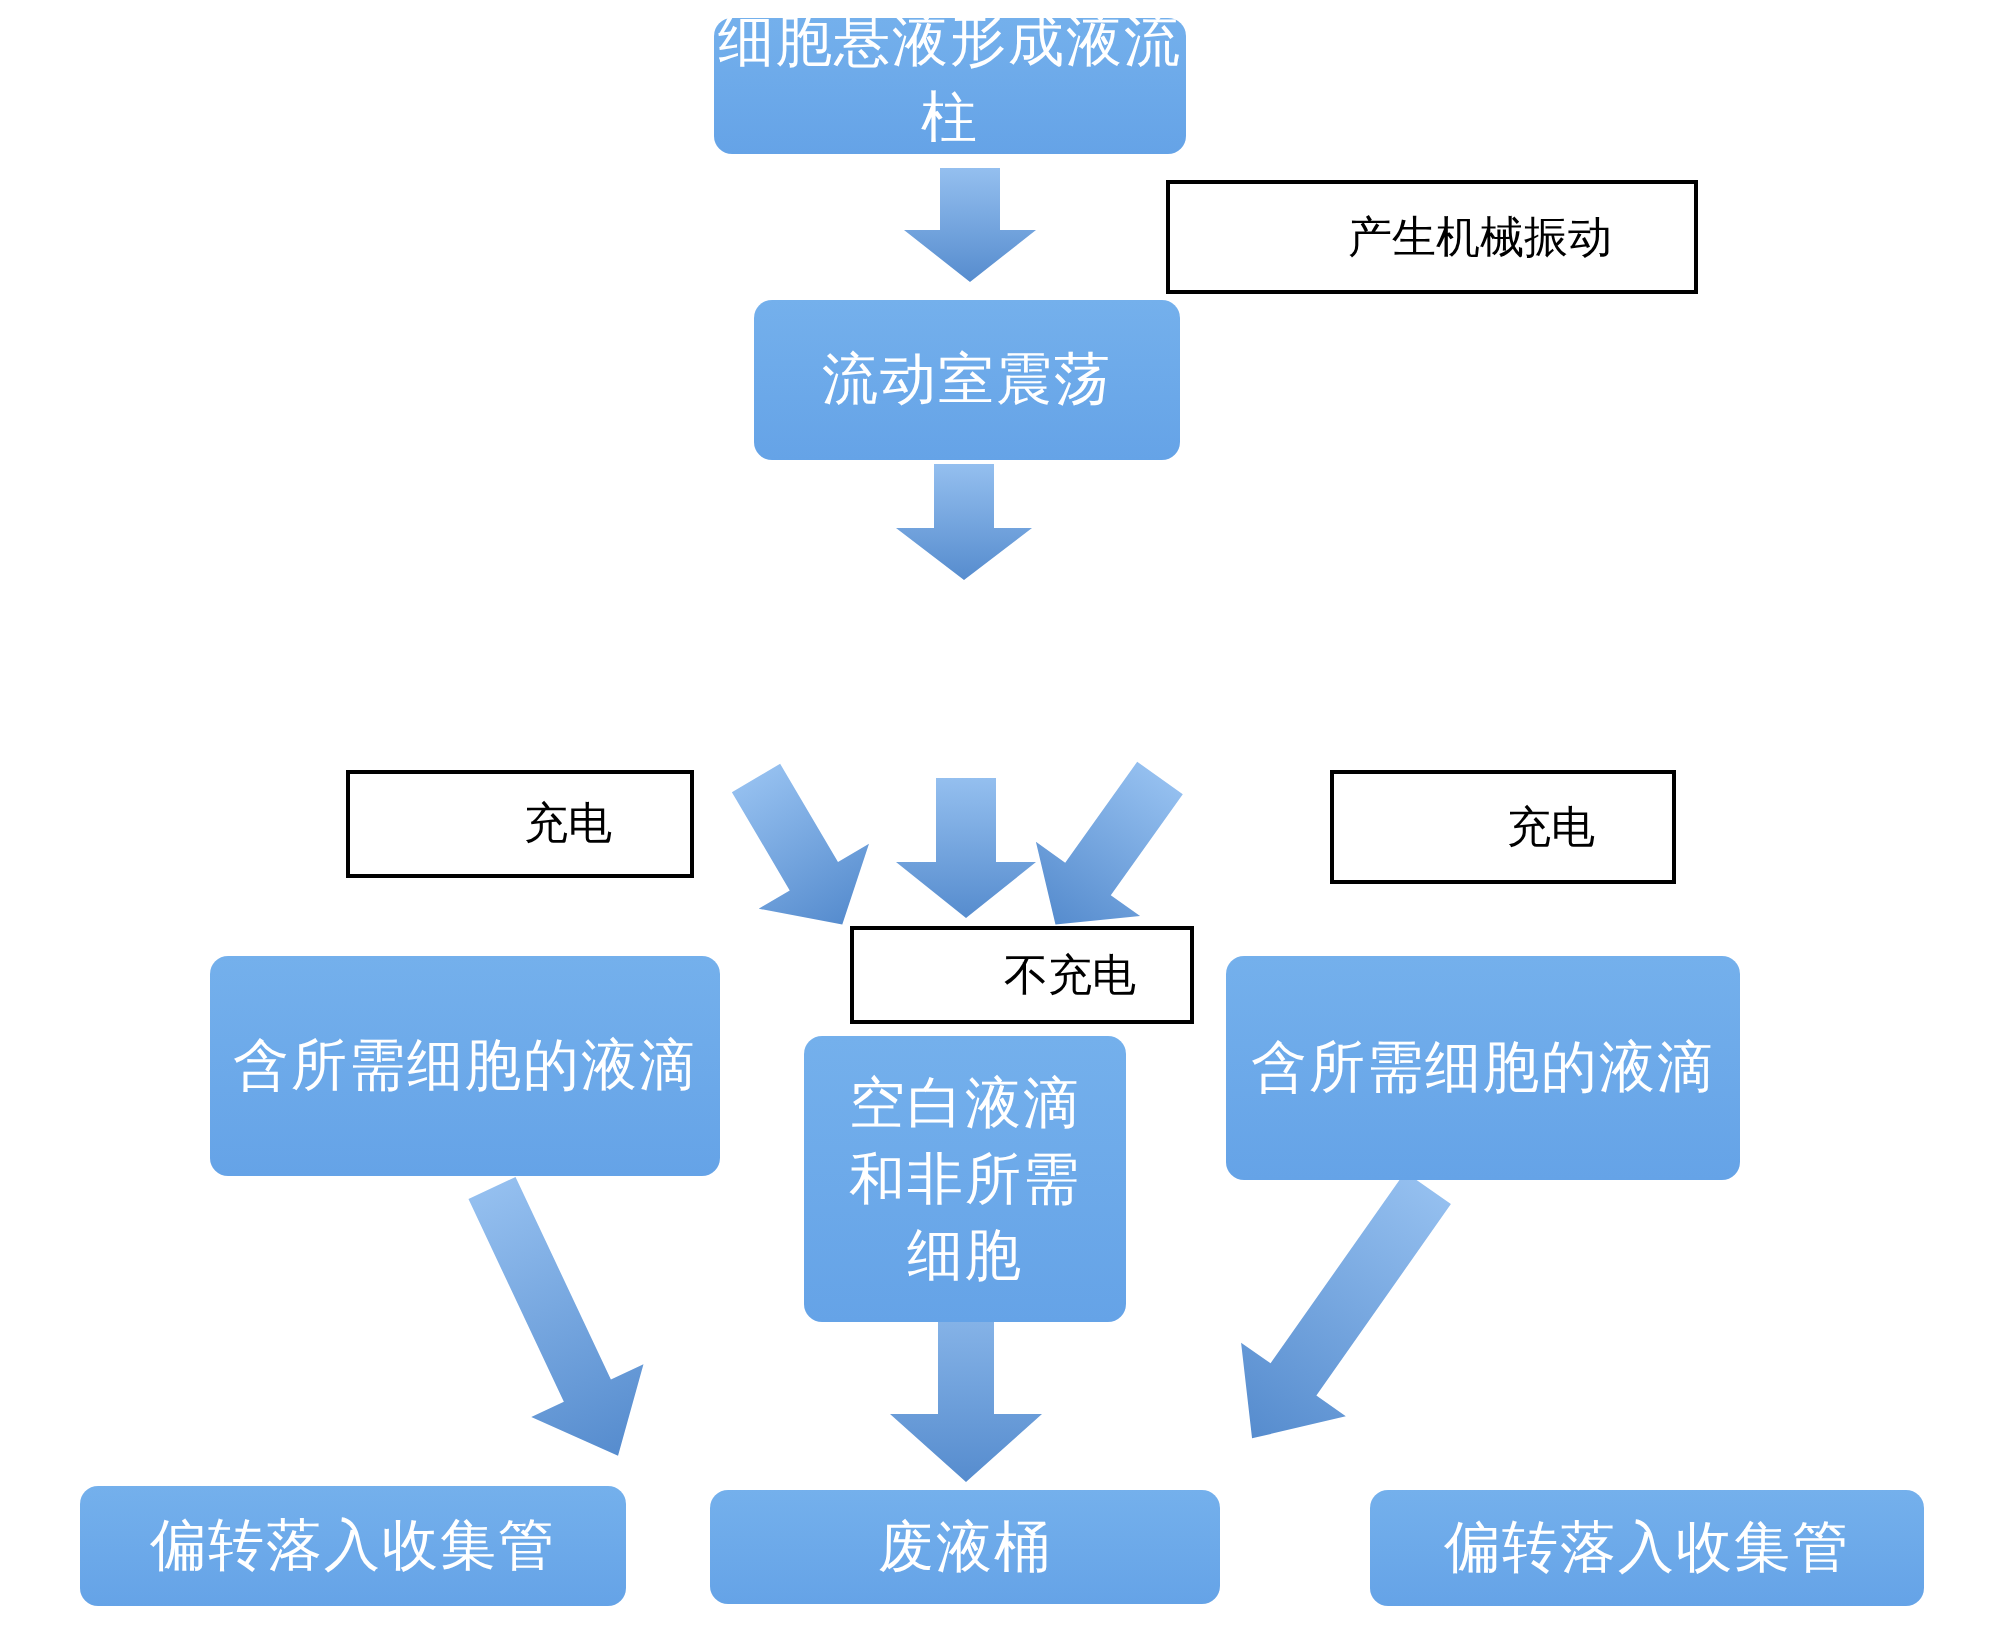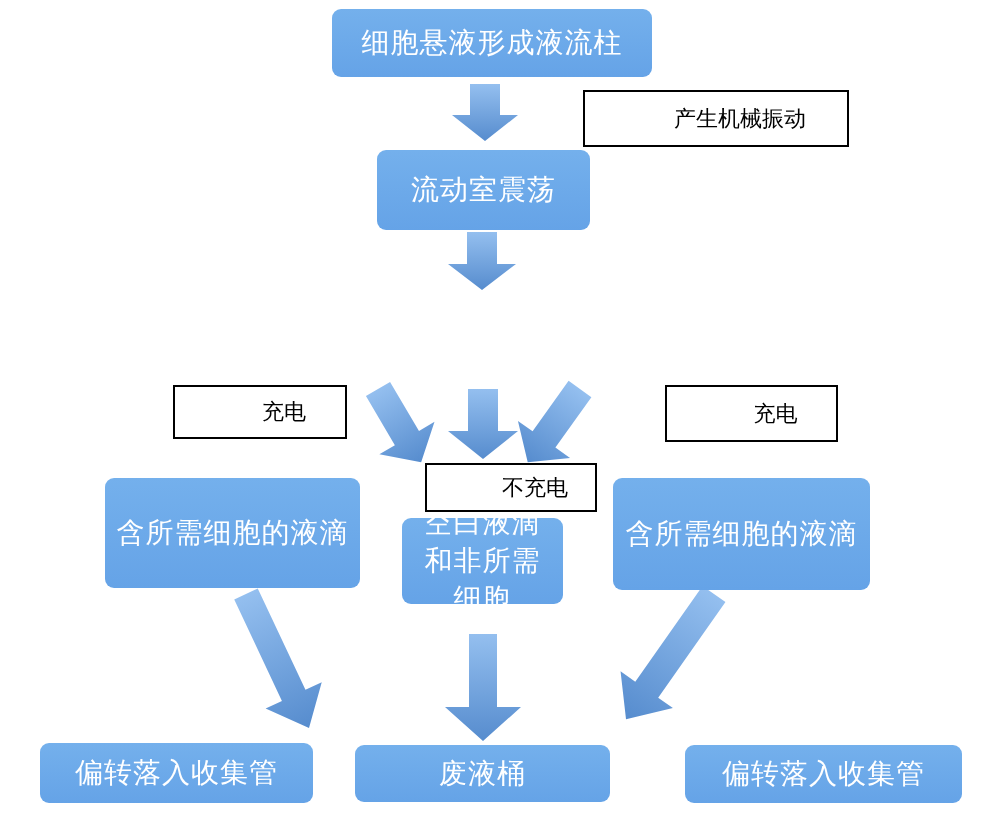--- a/index.html
+++ b/index.html
@@ -77,34 +77,34 @@
 
     <path fill="url(#arrowGrad)" transform="rotate(35.5 580 389)" d="M566,389 H594 V451 H612 L580,479 L548,451 H566 Z"></path>
 
     <path fill="url(#arrowGrad)" transform="rotate(-25.2 246 594)" d="M233,594 H259 V706 H277 L246,742 L215,706 H233 Z"></path>
 
     <path fill="url(#arrowGrad)" d="M469,634 H497 V707 H521 L483,741 L445,707 H469 Z"></path>
 
     <path fill="url(#arrowGrad)" transform="rotate(35.1 714 594)" d="M700,594 H728 V711 H746 L714,747 L682,711 H700 Z"></path>
   </svg>
 
-  <div class="node" style="left:332px;top:9px;width:320px;height:68px;">
+  <div class="node" style="left:357px;top:9px;width:236px;height:68px;font-family:Liberation Mono, monospace;">
     <span class="node-label">细胞悬液形成液流柱</span>
   </div>
 
   <div class="node" style="left:377px;top:150px;width:213px;height:80px;">
     <span class="node-label">流动室震荡</span>
   </div>
 
 
   <div class="node" style="left:105px;top:478px;width:255px;height:110px;">
     <span class="node-label">含所需细胞的液滴</span>
   </div>
 
-  <div class="node" style="left:402px;top:518px;width:161px;height:86px;">
+  <div class="node" style="left:402px;top:518px;width:161px;height:143px;">
     <span class="node-label">空白液滴
 和非所需
 细胞</span>
   </div>
 
   <div class="node" style="left:613px;top:478px;width:257px;height:112px;">
     <span class="node-label">含所需细胞的液滴</span>
   </div>
 
   <div class="node" style="left:40px;top:743px;width:273px;height:60px;">

